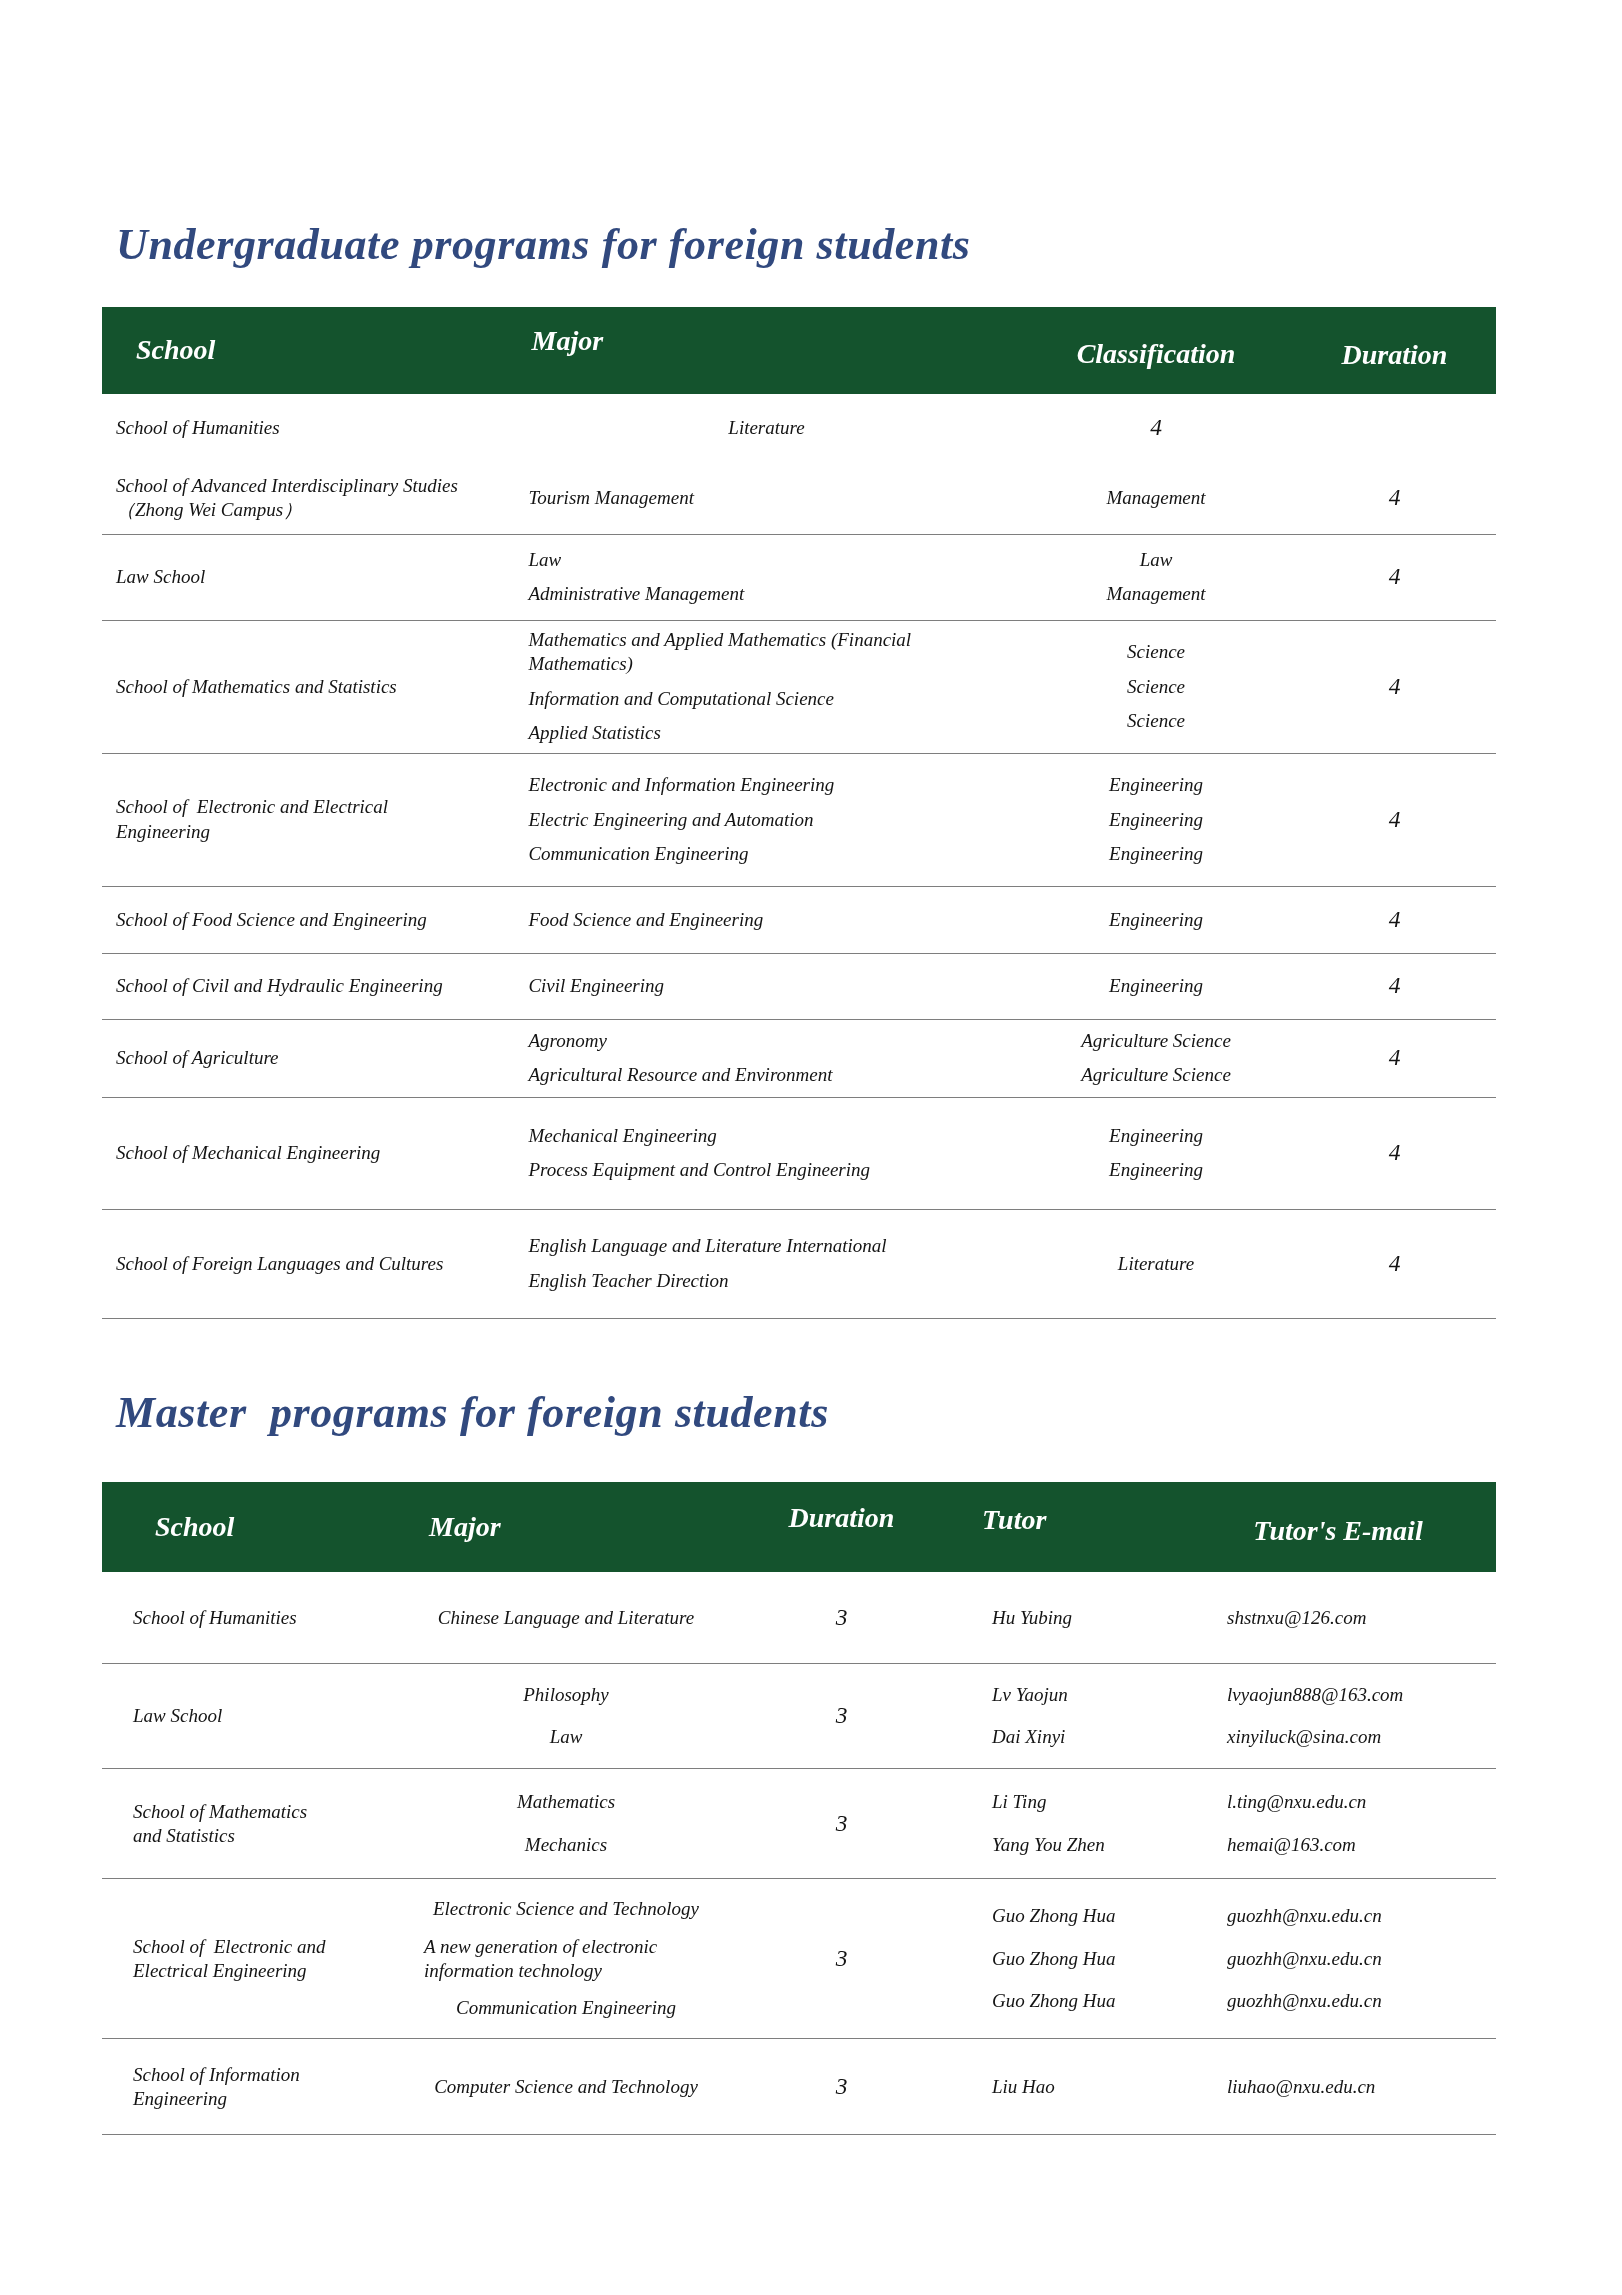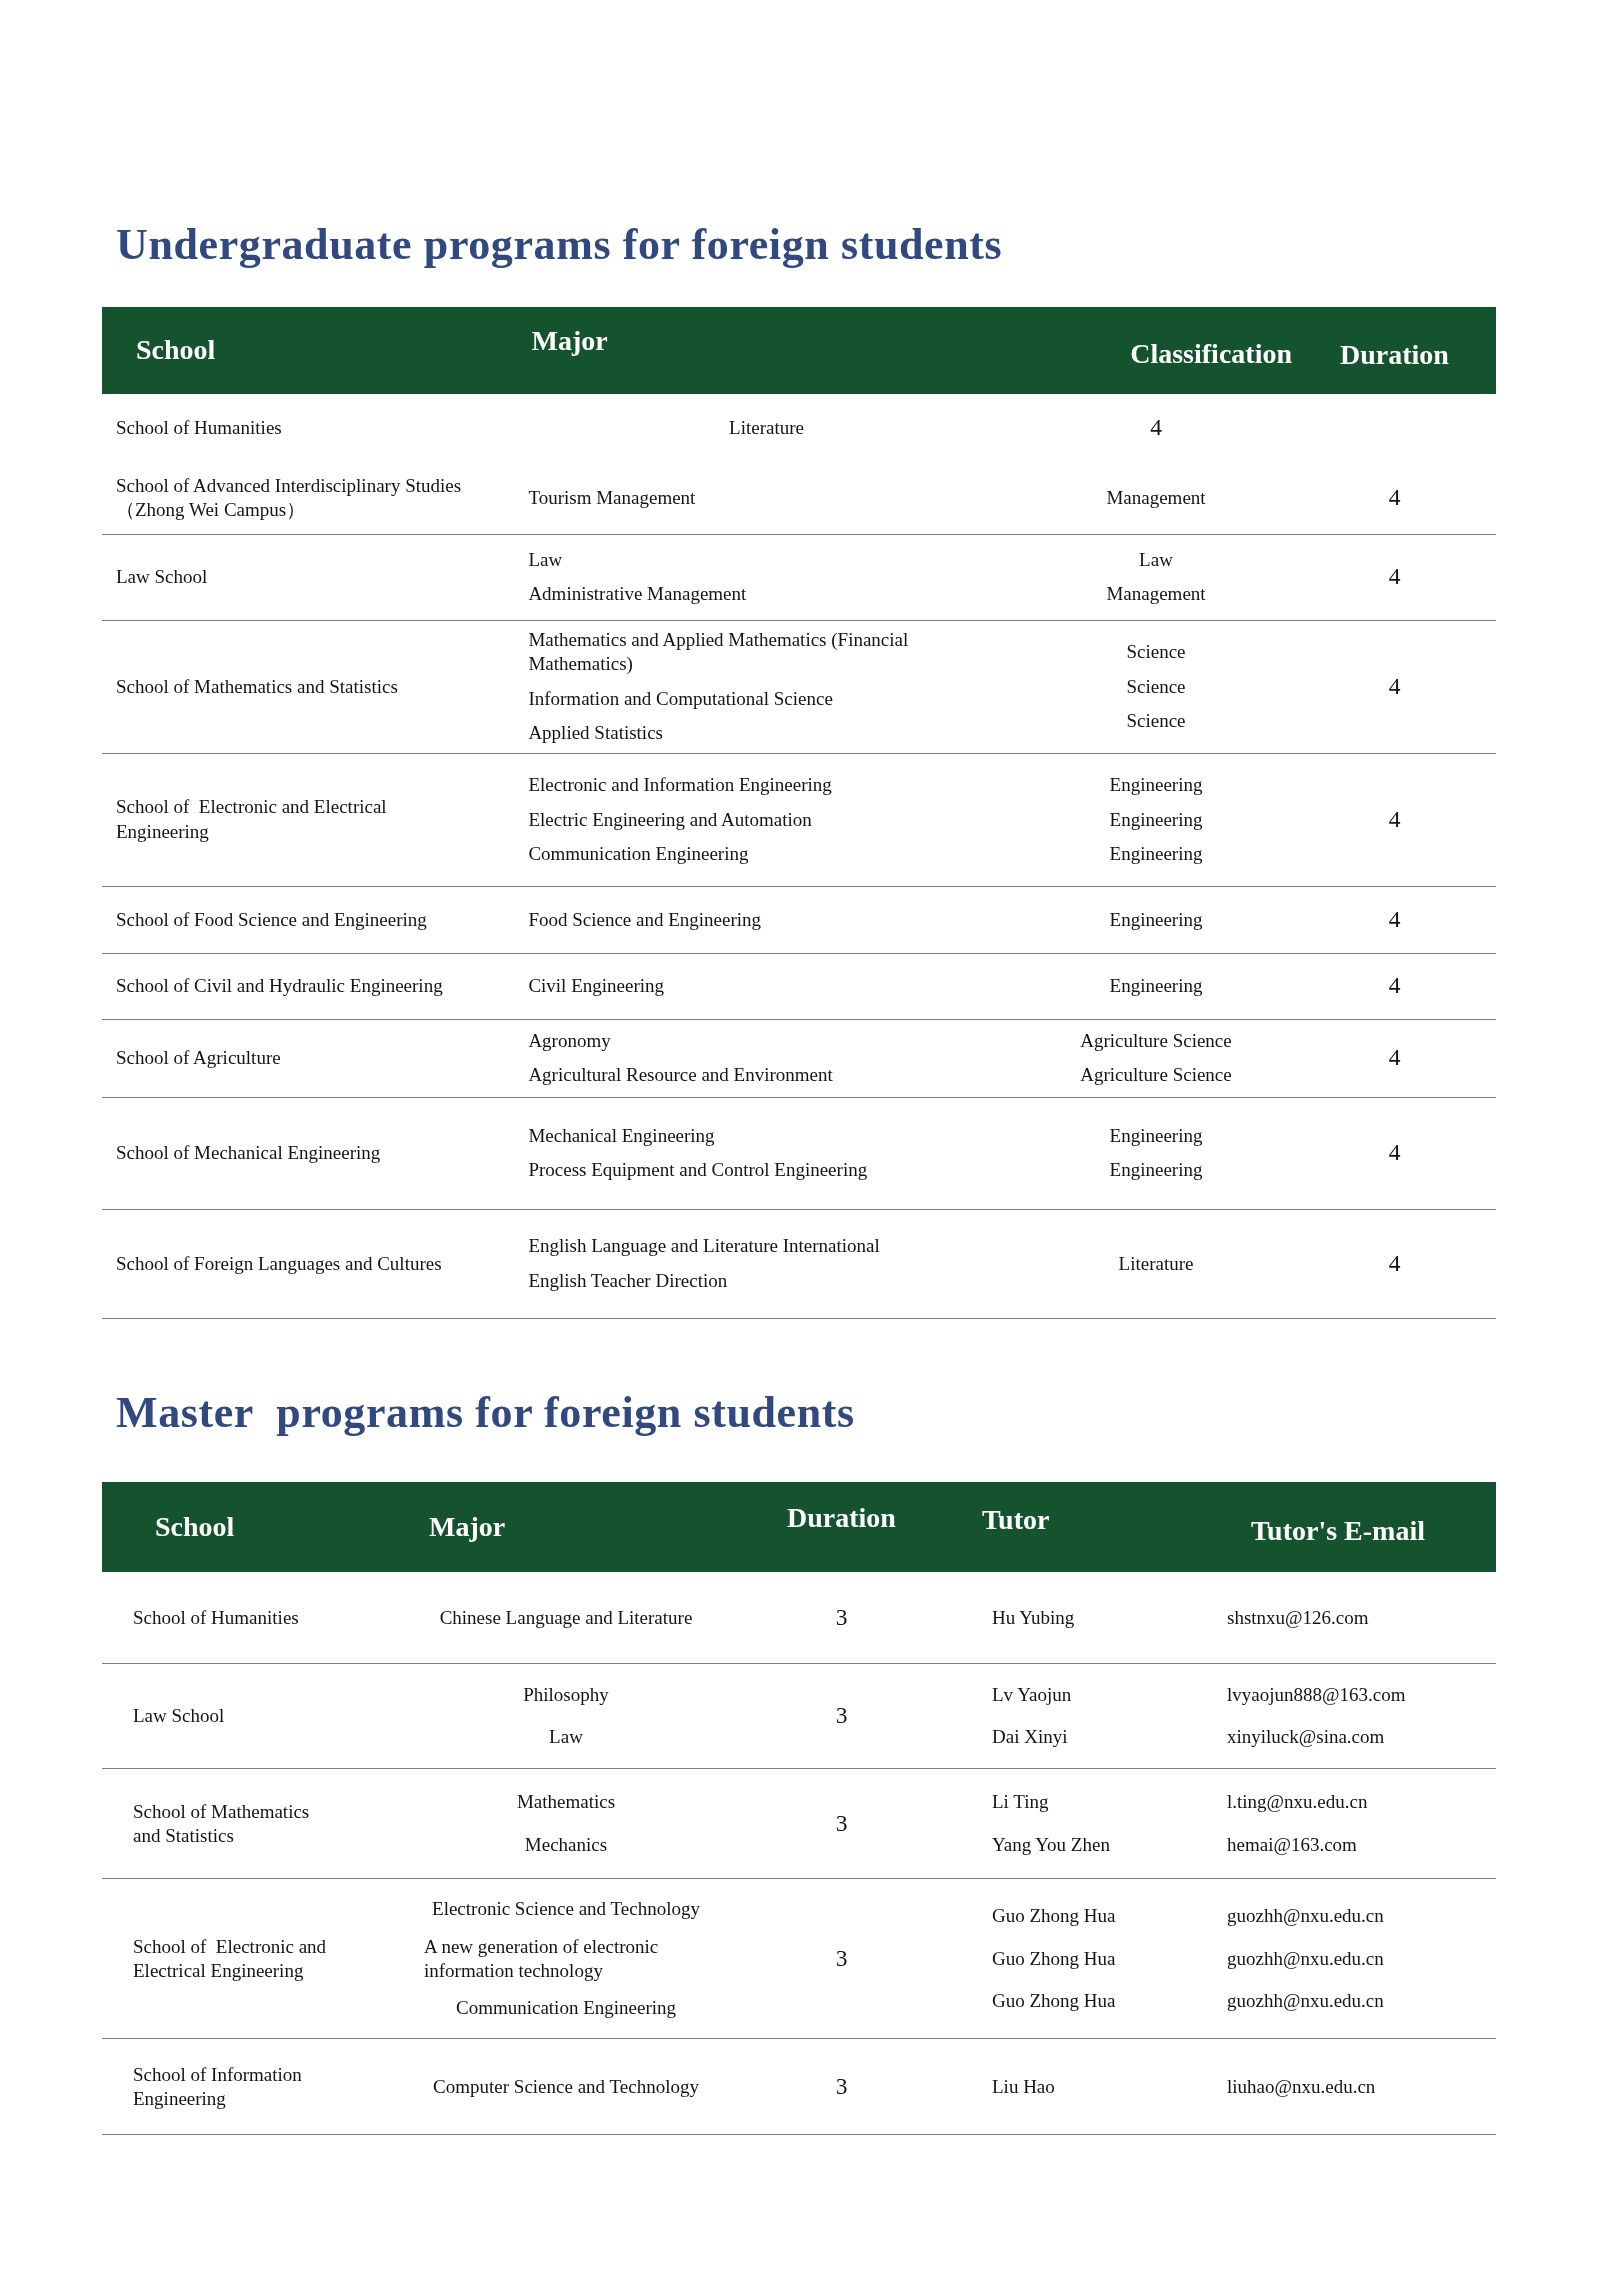--- a/index.html
+++ b/index.html
@@ -1,19 +1,19 @@
 <!DOCTYPE html>
 <html style="font-size:10px"><head>
 <meta charset="utf-8">
 <style>
   html,body{margin:0;padding:0;background:#ffffff;}
   .page{
     width:1623px;height:2295px;background:#ffffff;
     font-family:"Liberation Serif","DejaVu Serif",serif;
-    color:#141414;overflow:hidden;position:relative;
+    color:#141414;overflow:hidden;position:relative;font-style:italic;
   }
   .page-title{
     margin:0 0 0 116px;
     font-size:44px;font-weight:bold;color:#31497e;
     line-height:1.15;white-space:pre-wrap;letter-spacing:0.6px;
   }
   #ug-title{padding-top:220px;}
   #ms-title{padding-top:69px;}
   .tbl{margin-left:102px;width:1394px;}
   .t1{margin-top:36px;}
@@ -57,21 +57,21 @@
 <body>
 
 <main class="page">
 
   <h1 class="page-title" id="ug-title">Undergraduate programs for foreign students</h1>
 
   <section class="tbl t1">
     <div class="thead">
       <div class="h-pad-55">School</div>
       <div class="h-pad-30 up14">Major</div>
-      <div class="center dn6" style="text-align:right;">Classification</div>
+      <div class="center dn6" style="text-align:center;">Classification</div>
       <div class="center dn8" style="text-align:center;">Duration</div>
     </div>
 
     <div class="trow" style="min-height:69px">
       <div class="cell school-c">
         <div>School of Humanities</div>
       </div>
       <div class="cell center">
         <div>Literature</div>
       </div>

